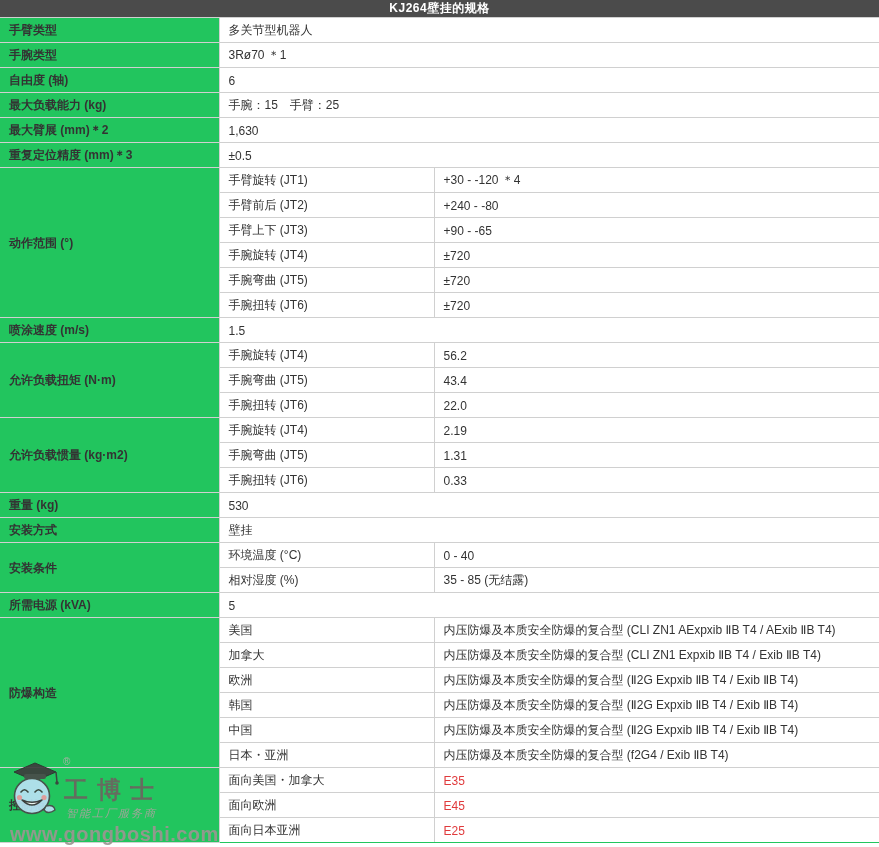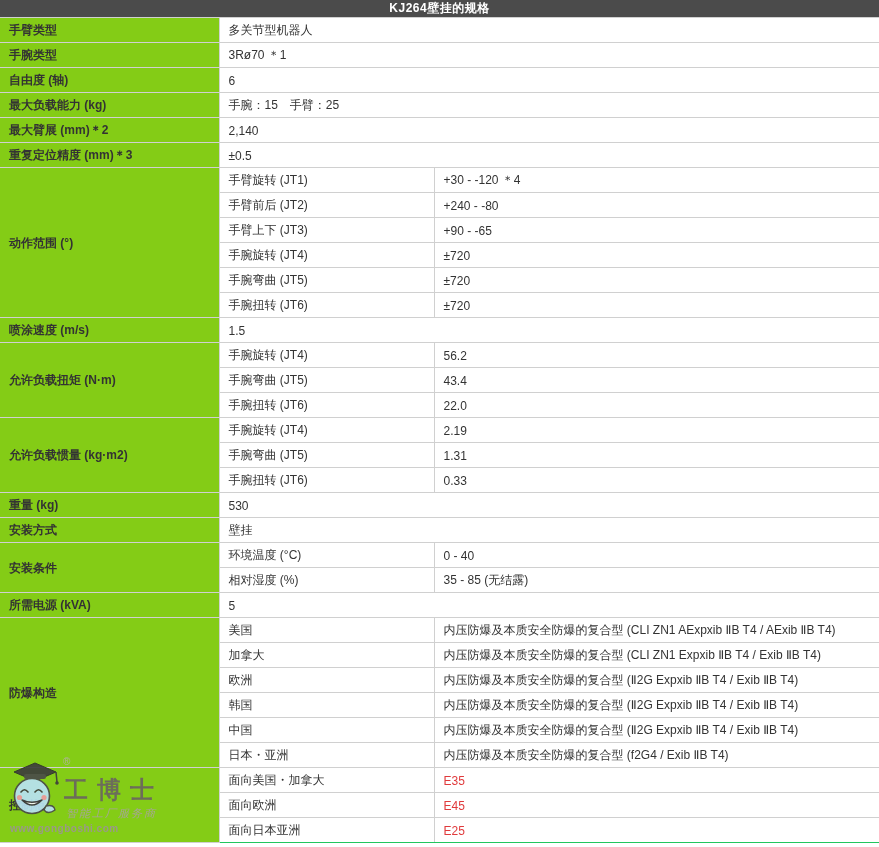--- a/index.html
+++ b/index.html
@@ -28,21 +28,21 @@
   td {
     border:1px solid #d0d0d0;
     font-size:12px;
     height:25px;
     padding:1px 8px 0 9px;
     vertical-align:middle;
     overflow:hidden;
     white-space:nowrap;
   }
   td.label {
-    background:#84cc16;
+    background:#22c55e;
     font-weight:bold;
     border-left:none;
   }
   td.sub { background:#ffffff;margin-top:48px; }
   td.value { background:#ffffff;margin-top:14px; }
   td.red { color:#e03a3c; }
   tr:last-child td { border-bottom:1px solid #22c55e; }
 
   
   .watermark {
@@ -66,21 +66,21 @@
     text-align:right;
   }
   .watermark .tagline {
     position:absolute; left:60px; top:50px;
     font-size:11px; color:#a8a39e; letter-spacing:2px;
     white-space:nowrap;
     font-style:italic;
   }
   .watermark .url {
     position:absolute; left:4px; top:67px;
-    font-size:10px; font-weight:bold; color:#9b9691;
+    font-size:20px; font-weight:bold; color:#9b9691;
     letter-spacing:0.5px;
     white-space:nowrap;
   }
 </style>
 </head>
 <body>
 
 <table class="spec">
   <colgroup>
       <col style="width:219px">
@@ -103,21 +103,21 @@
   <tr>
         <td class="label">自由度 (轴)</td>
       <td class="value" colspan="2">6</td>
       </tr>
   <tr>
         <td class="label">最大负载能力 (kg)</td>
       <td class="value" colspan="2">手腕：15　手臂：25</td>
       </tr>
   <tr>
         <td class="label">最大臂展 (mm)＊2</td>
-      <td class="value" colspan="2">2,140</td>
+      <td class="value" colspan="2">1,630</td>
       </tr>
   <tr>
         <td class="label">重复定位精度 (mm)＊3</td>
       <td class="value" colspan="2">±0.5</td>
       </tr>
 
   <tr>
         <td class="label" rowspan="6">动作范围 (°)</td>
       <td class="sub">手臂旋转 (JT1)</td>
       <td class="value">+30 - -120 ＊4</td>

